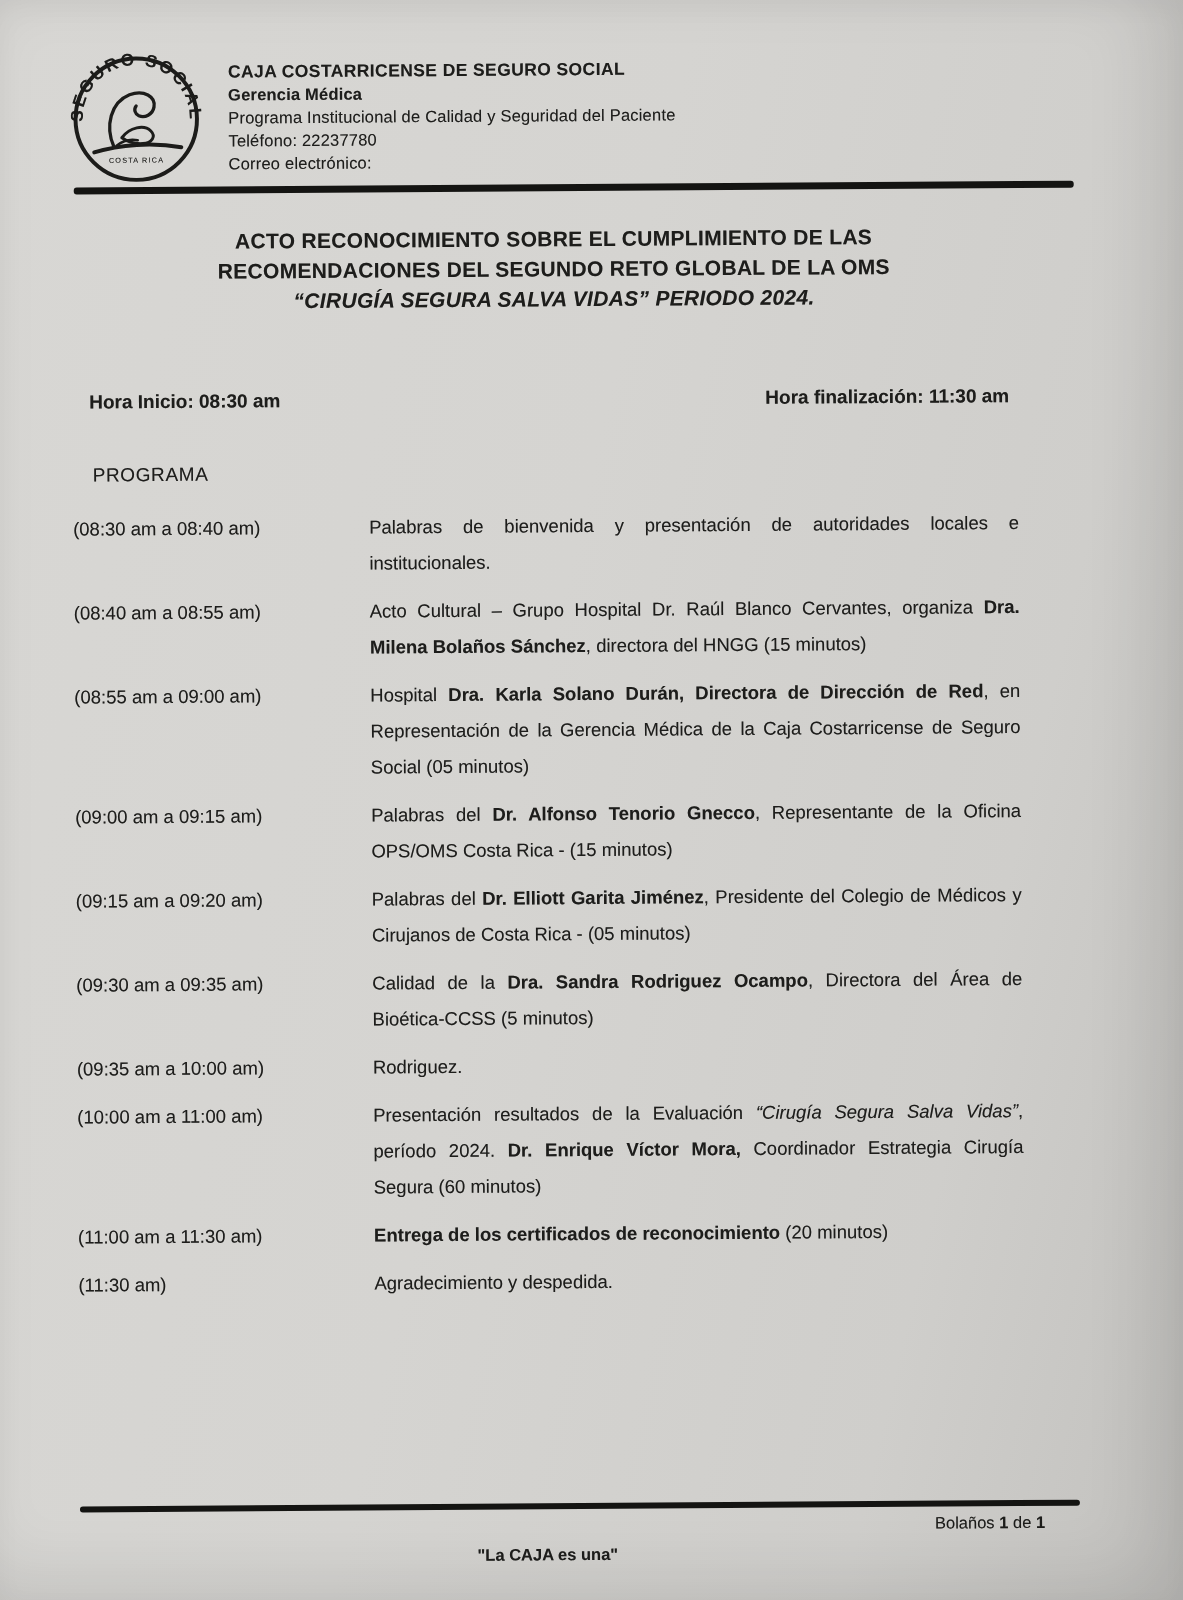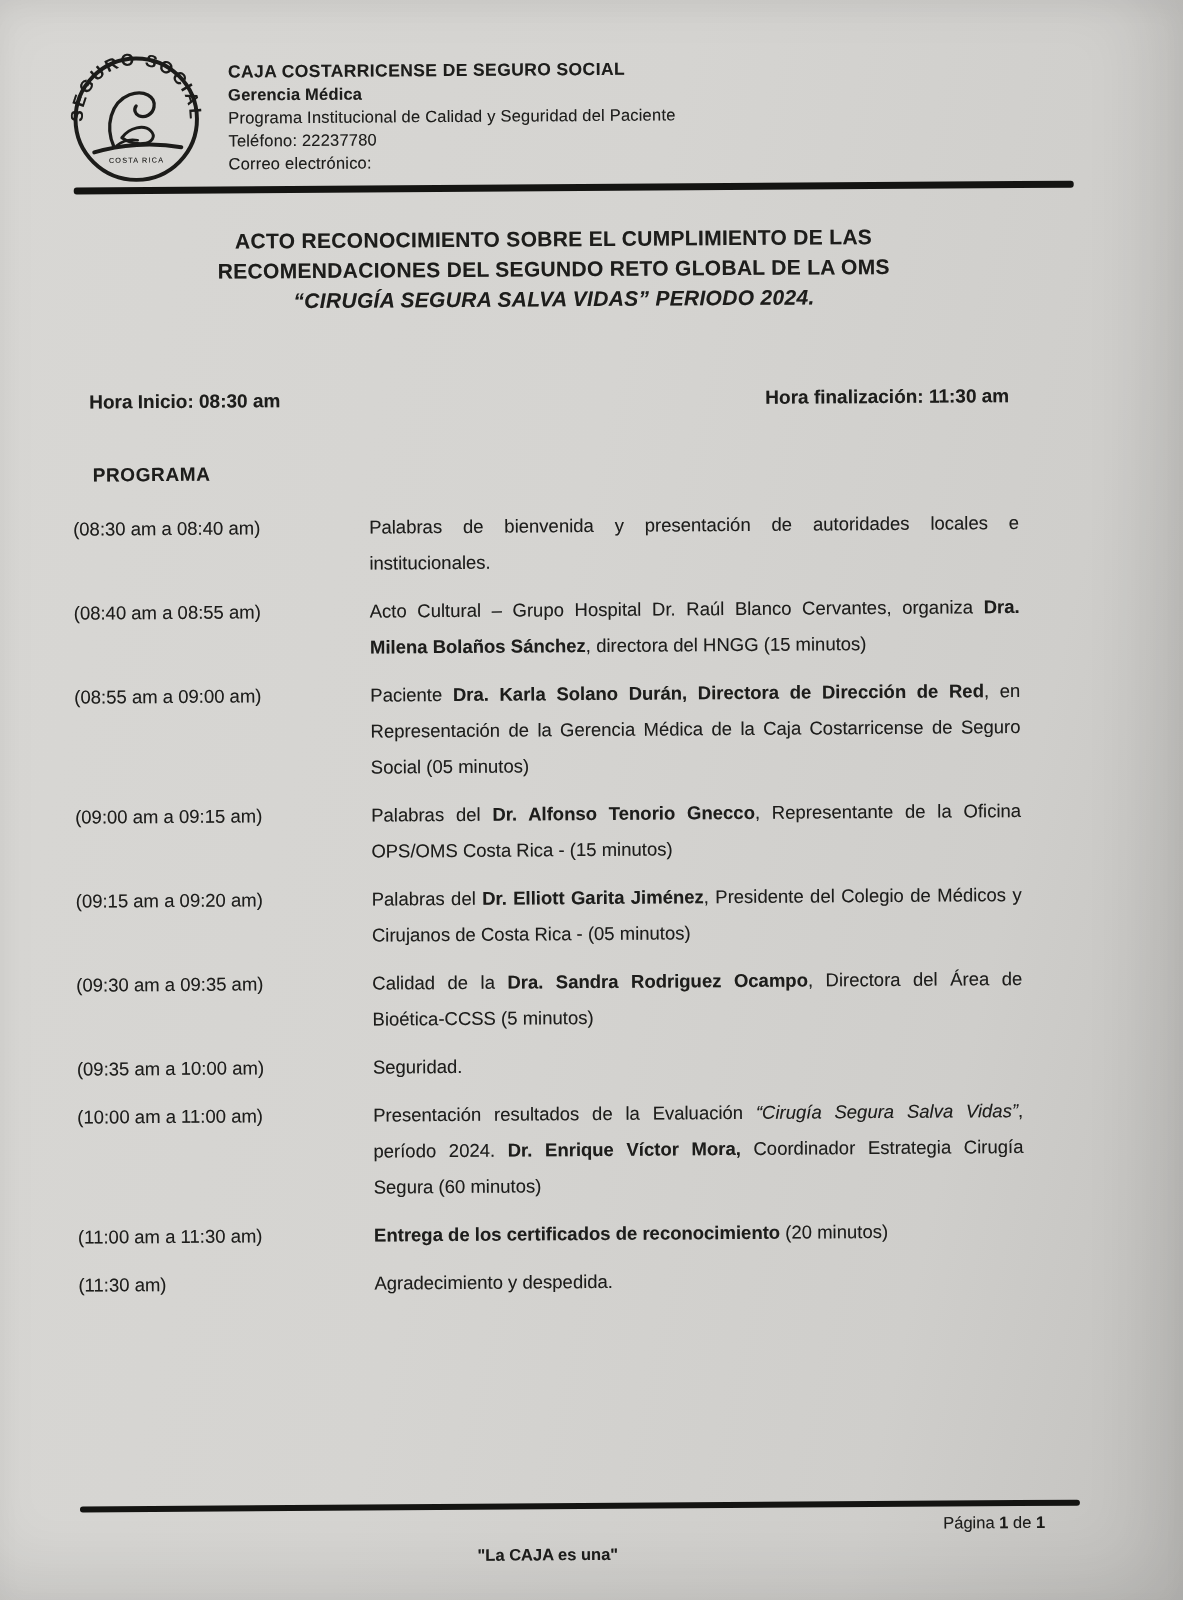--- a/index.html
+++ b/index.html
@@ -36,21 +36,21 @@
   
   .title{position:absolute;top:224px;left:95px;width:925px;text-align:center;
          font-size:21px;font-weight:700;line-height:30px;letter-spacing:0.3px;}
   .title .line3{font-style:italic;}
 
   
   .hours{position:absolute;top:388px;left:92px;width:920px;display:flex;justify-content:space-between;
          font-size:19px;font-weight:700;}
 
   
-  .prog-heading{position:absolute;top:461px;left:95px;font-size:19px;font-weight:700;letter-spacing:0.6px;}
+  .prog-heading{position:absolute;top:461px;left:95px;font-size:19px;font-weight:400;letter-spacing:0.6px;}
   .prog-list{position:absolute;top:508px;left:75px;width:946px;}
   .prog-row{display:flex;margin-bottom:12px;}
   .prog-time{flex:none;width:296px;font-size:18.5px;line-height:36px;}
   .prog-desc{flex:1;font-size:18.5px;line-height:36px;text-align:justify;}
 
   
   .footer-line{position:absolute;top:1503px;left:75px;width:1000px;height:6px;background:#141412;border-radius:3px;}
   .page-label{position:absolute;top:1516px;left:75px;width:965px;text-align:right;font-size:16.5px;}
   .motto{position:absolute;top:1545px;left:75px;width:935px;text-align:center;font-size:16.5px;font-weight:700;}
 
@@ -108,57 +108,57 @@
     <div class="prog-desc"><span>Palabras de bienvenida y presentación de autoridades locales e institucionales.</span></div>
   </div>
 
   <div class="prog-row">
     <div class="prog-time">(08:40 am a 08:55 am)</div>
     <div class="prog-desc"><span>Acto Cultural – Grupo Hospital Dr. Raúl Blanco Cervantes, organiza </span><span class="b">Dra. Milena Bolaños Sánchez</span><span>, directora del HNGG (15 minutos)</span></div>
   </div>
 
   <div class="prog-row">
     <div class="prog-time">(08:55 am a 09:00 am)</div>
-    <div class="prog-desc"><span>Paciente </span><span class="b">Dra. Karla Solano Durán, Directora de Dirección de Red</span><span>, en Representación de la Gerencia Médica de la Caja Costarricense de Seguro Social (05 minutos)</span></div>
+    <div class="prog-desc"><span>Hospital </span><span class="b">Dra. Karla Solano Durán, Directora de Dirección de Red</span><span>, en Representación de la Gerencia Médica de la Caja Costarricense de Seguro Social (05 minutos)</span></div>
   </div>
 
   <div class="prog-row">
     <div class="prog-time">(09:00 am a 09:15 am)</div>
     <div class="prog-desc"><span>Palabras del </span><span class="b">Dr. Alfonso Tenorio Gnecco</span><span>, Representante de la Oficina OPS/OMS Costa Rica - (15 minutos)</span></div>
   </div>
 
   <div class="prog-row">
     <div class="prog-time">(09:15 am a 09:20 am)</div>
     <div class="prog-desc"><span>Palabras del </span><span class="b">Dr. Elliott Garita Jiménez</span><span>, Presidente del Colegio de Médicos y Cirujanos de Costa Rica - (05 minutos)</span></div>
   </div>
 
   <div class="prog-row">
     <div class="prog-time">(09:30 am a 09:35 am)</div>
     <div class="prog-desc"><span>Calidad de la </span><span class="b">Dra. Sandra Rodriguez Ocampo</span><span>, Directora del Área de Bioética-CCSS (5 minutos)</span></div>
   </div>
 
   <div class="prog-row">
     <div class="prog-time">(09:35 am a 10:00 am)</div>
-    <div class="prog-desc"><span>Seguridad.</span></div>
+    <div class="prog-desc"><span>Rodriguez.</span></div>
   </div>
 
   <div class="prog-row">
     <div class="prog-time">(10:00 am a 11:00 am)</div>
     <div class="prog-desc"><span>Presentación resultados de la Evaluación </span><span class="i">“Cirugía Segura Salva Vidas”</span><span>, período 2024. </span><span class="b">Dr. Enrique Víctor Mora,</span><span> Coordinador Estrategia Cirugía Segura (60 minutos)</span></div>
   </div>
 
   <div class="prog-row">
     <div class="prog-time">(11:00 am a 11:30 am)</div>
     <div class="prog-desc"><span class="b">Entrega de los certificados de reconocimiento</span><span> (20 minutos)</span></div>
   </div>
 
   <div class="prog-row">
     <div class="prog-time">(11:30 am)</div>
     <div class="prog-desc"><span>Agradecimiento y despedida.</span></div>
   </div>
 </div>
 
     <div class="footer-line"></div>
-    <div class="page-label"><span>Página </span><span class="b">1</span><span> de </span><span class="b">1</span></div>
+    <div class="page-label"><span>Bolaños </span><span class="b">1</span><span> de </span><span class="b">1</span></div>
     <div class="motto">"La CAJA es una"</div>
 
   </div>
 </div>
 
 </body></html>

